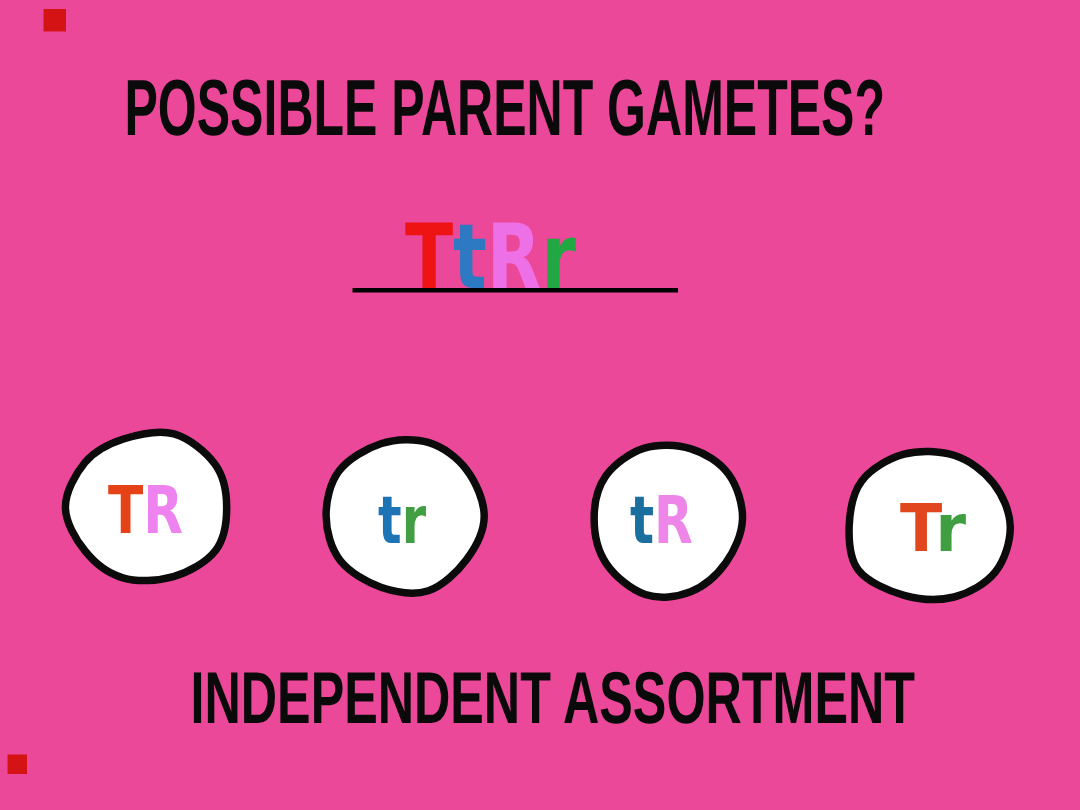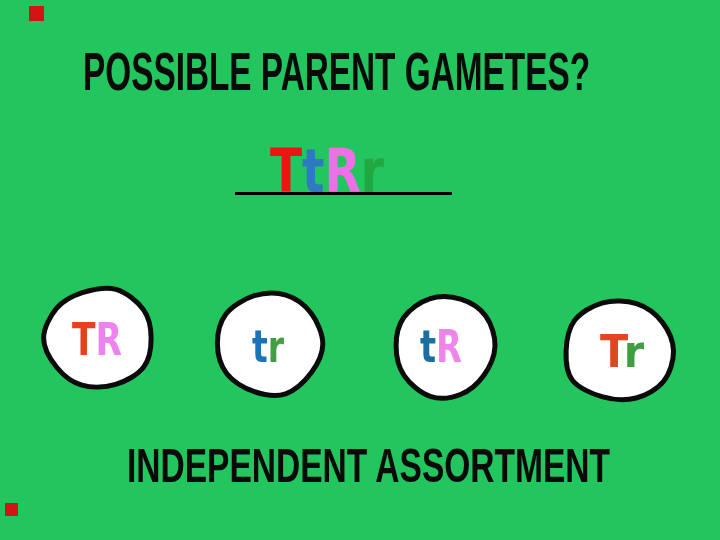--- a/index.html
+++ b/index.html
@@ -1,20 +1,20 @@
 <!DOCTYPE html>
 <html><head>
 <meta charset="utf-8">
 <style>
   html, body { margin: 0; padding: 0; background: #ffffff; }
   .slide {
     position: relative;
     width: 720px;
     height: 540px;
-    background: #22c55e;
+    background: #ec4899;
     overflow: hidden;
     font-family: "Liberation Sans", sans-serif;
   }
   .slide > svg { position: absolute; left: 0; top: 0; }
 </style>
 </head>
 <body>
 
 <div class="slide">
   <svg width="720" height="540" viewBox="0 0 720 540">

